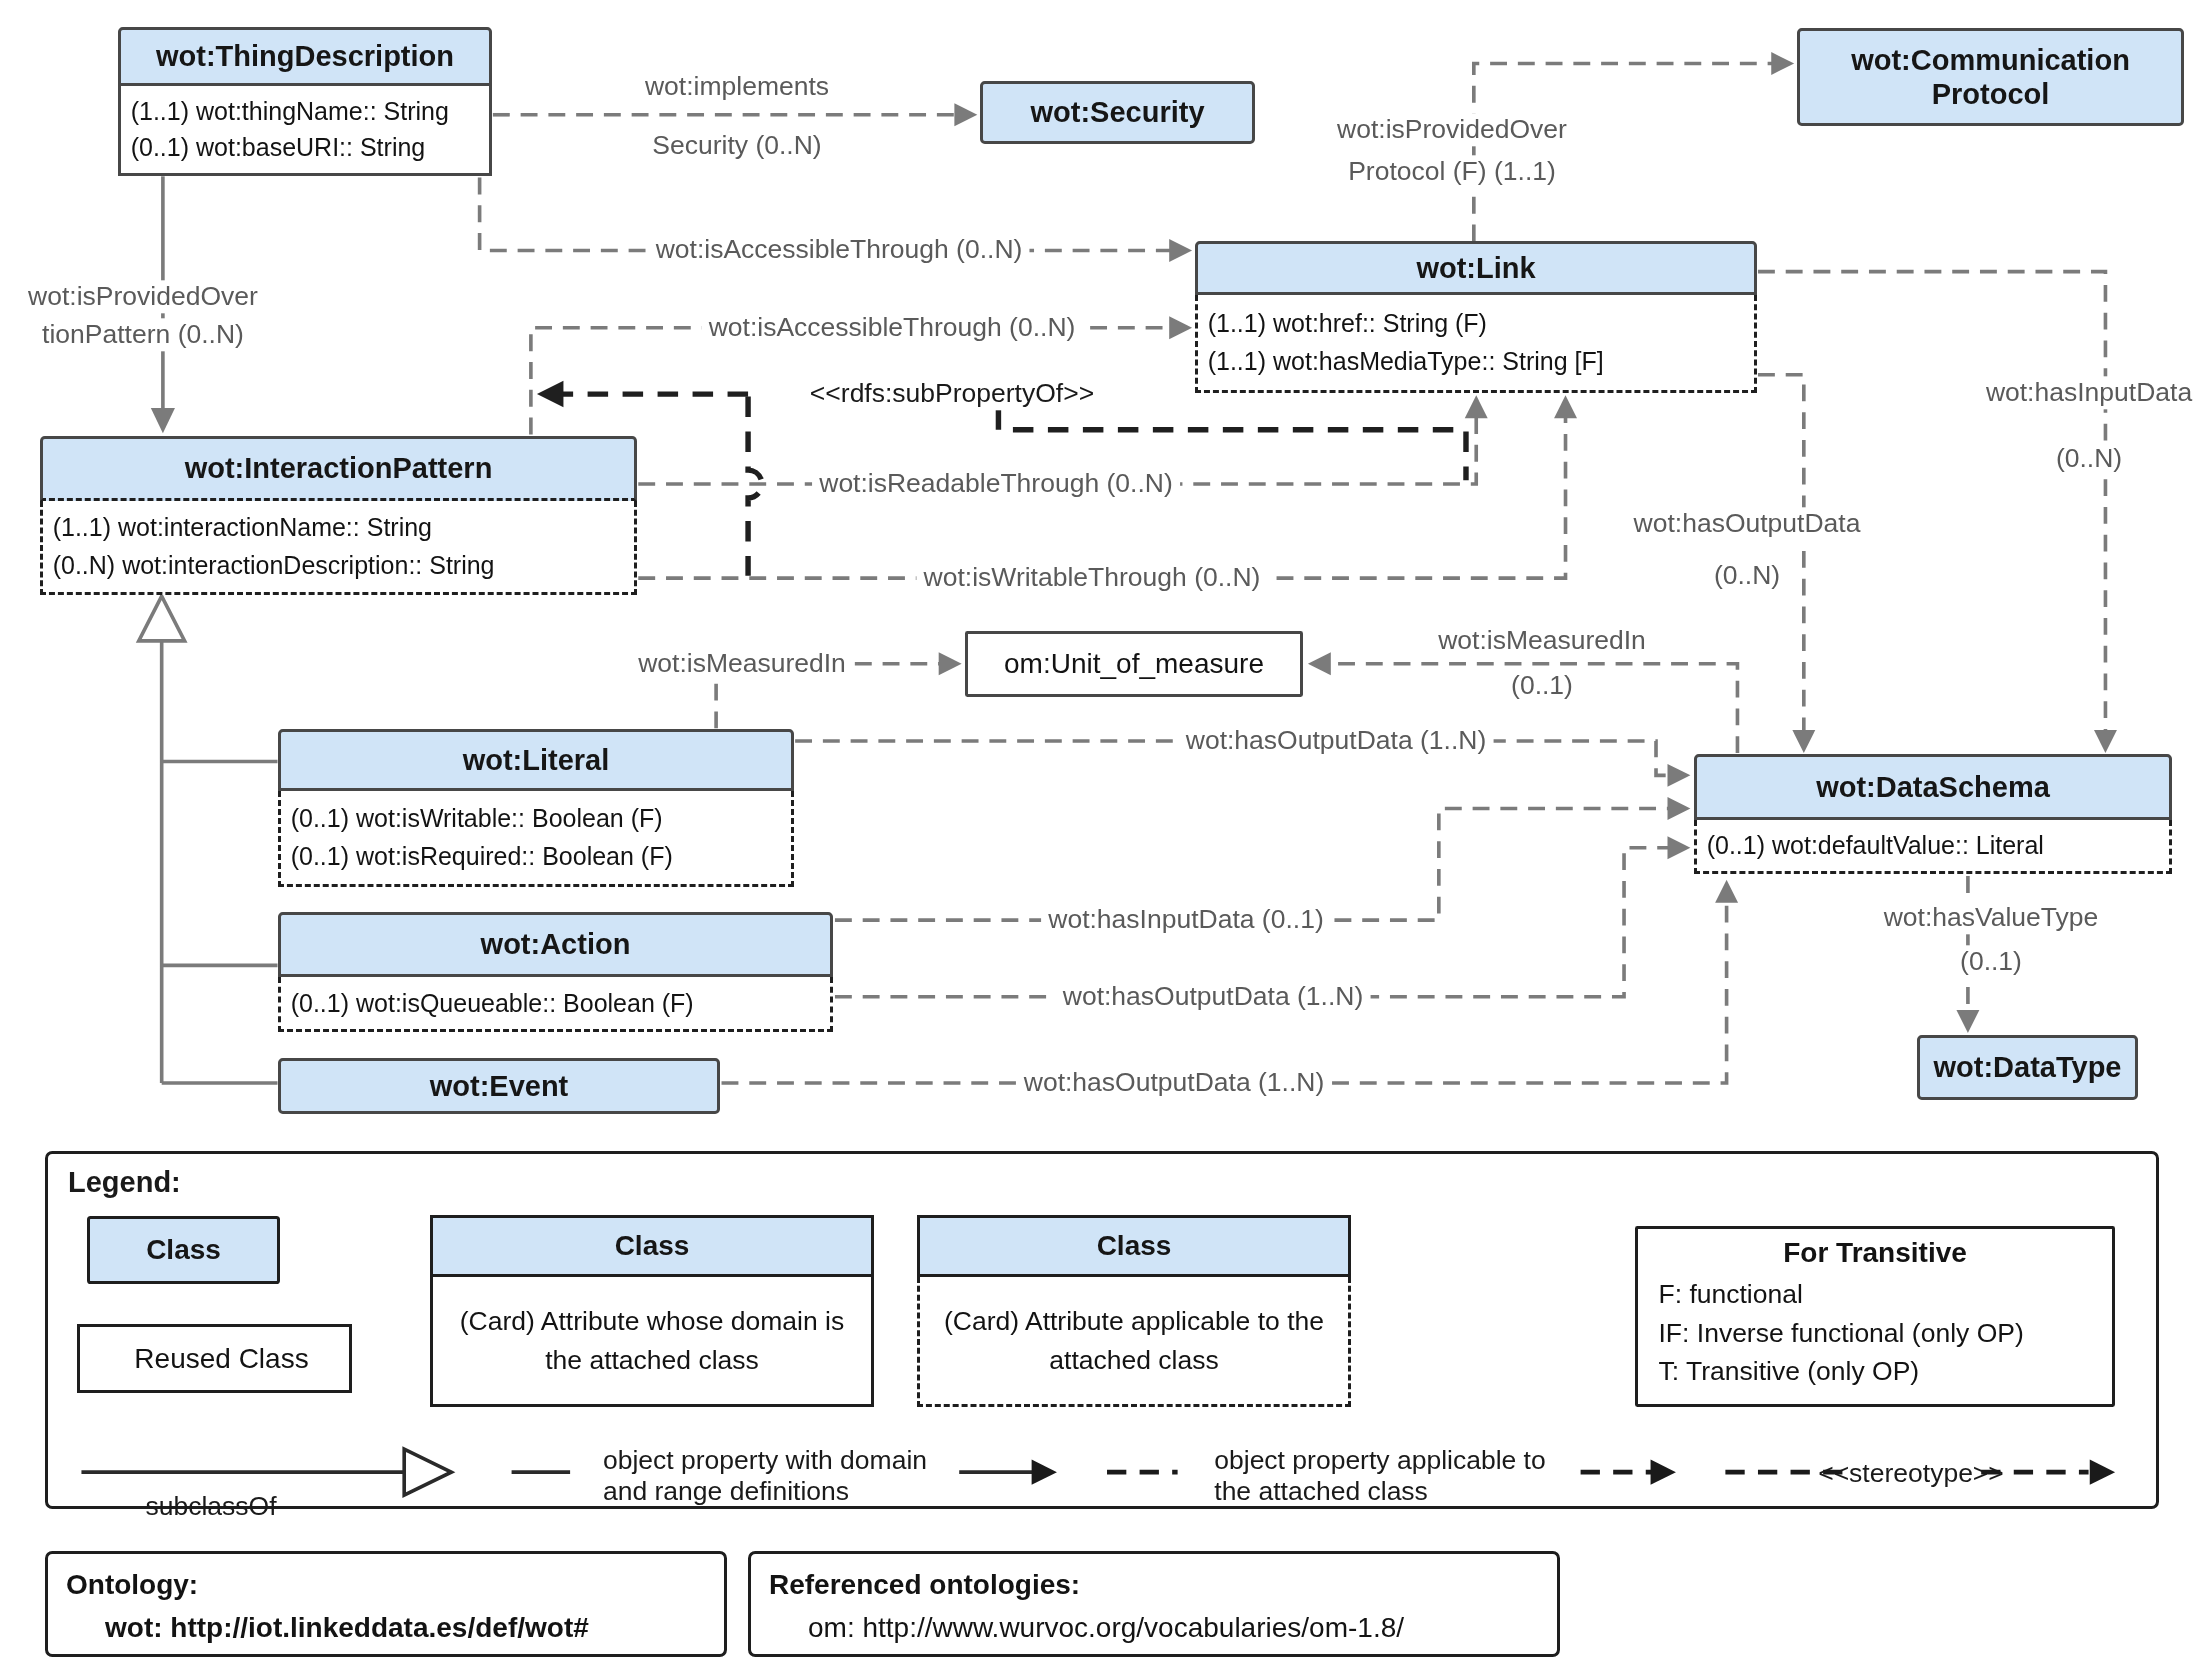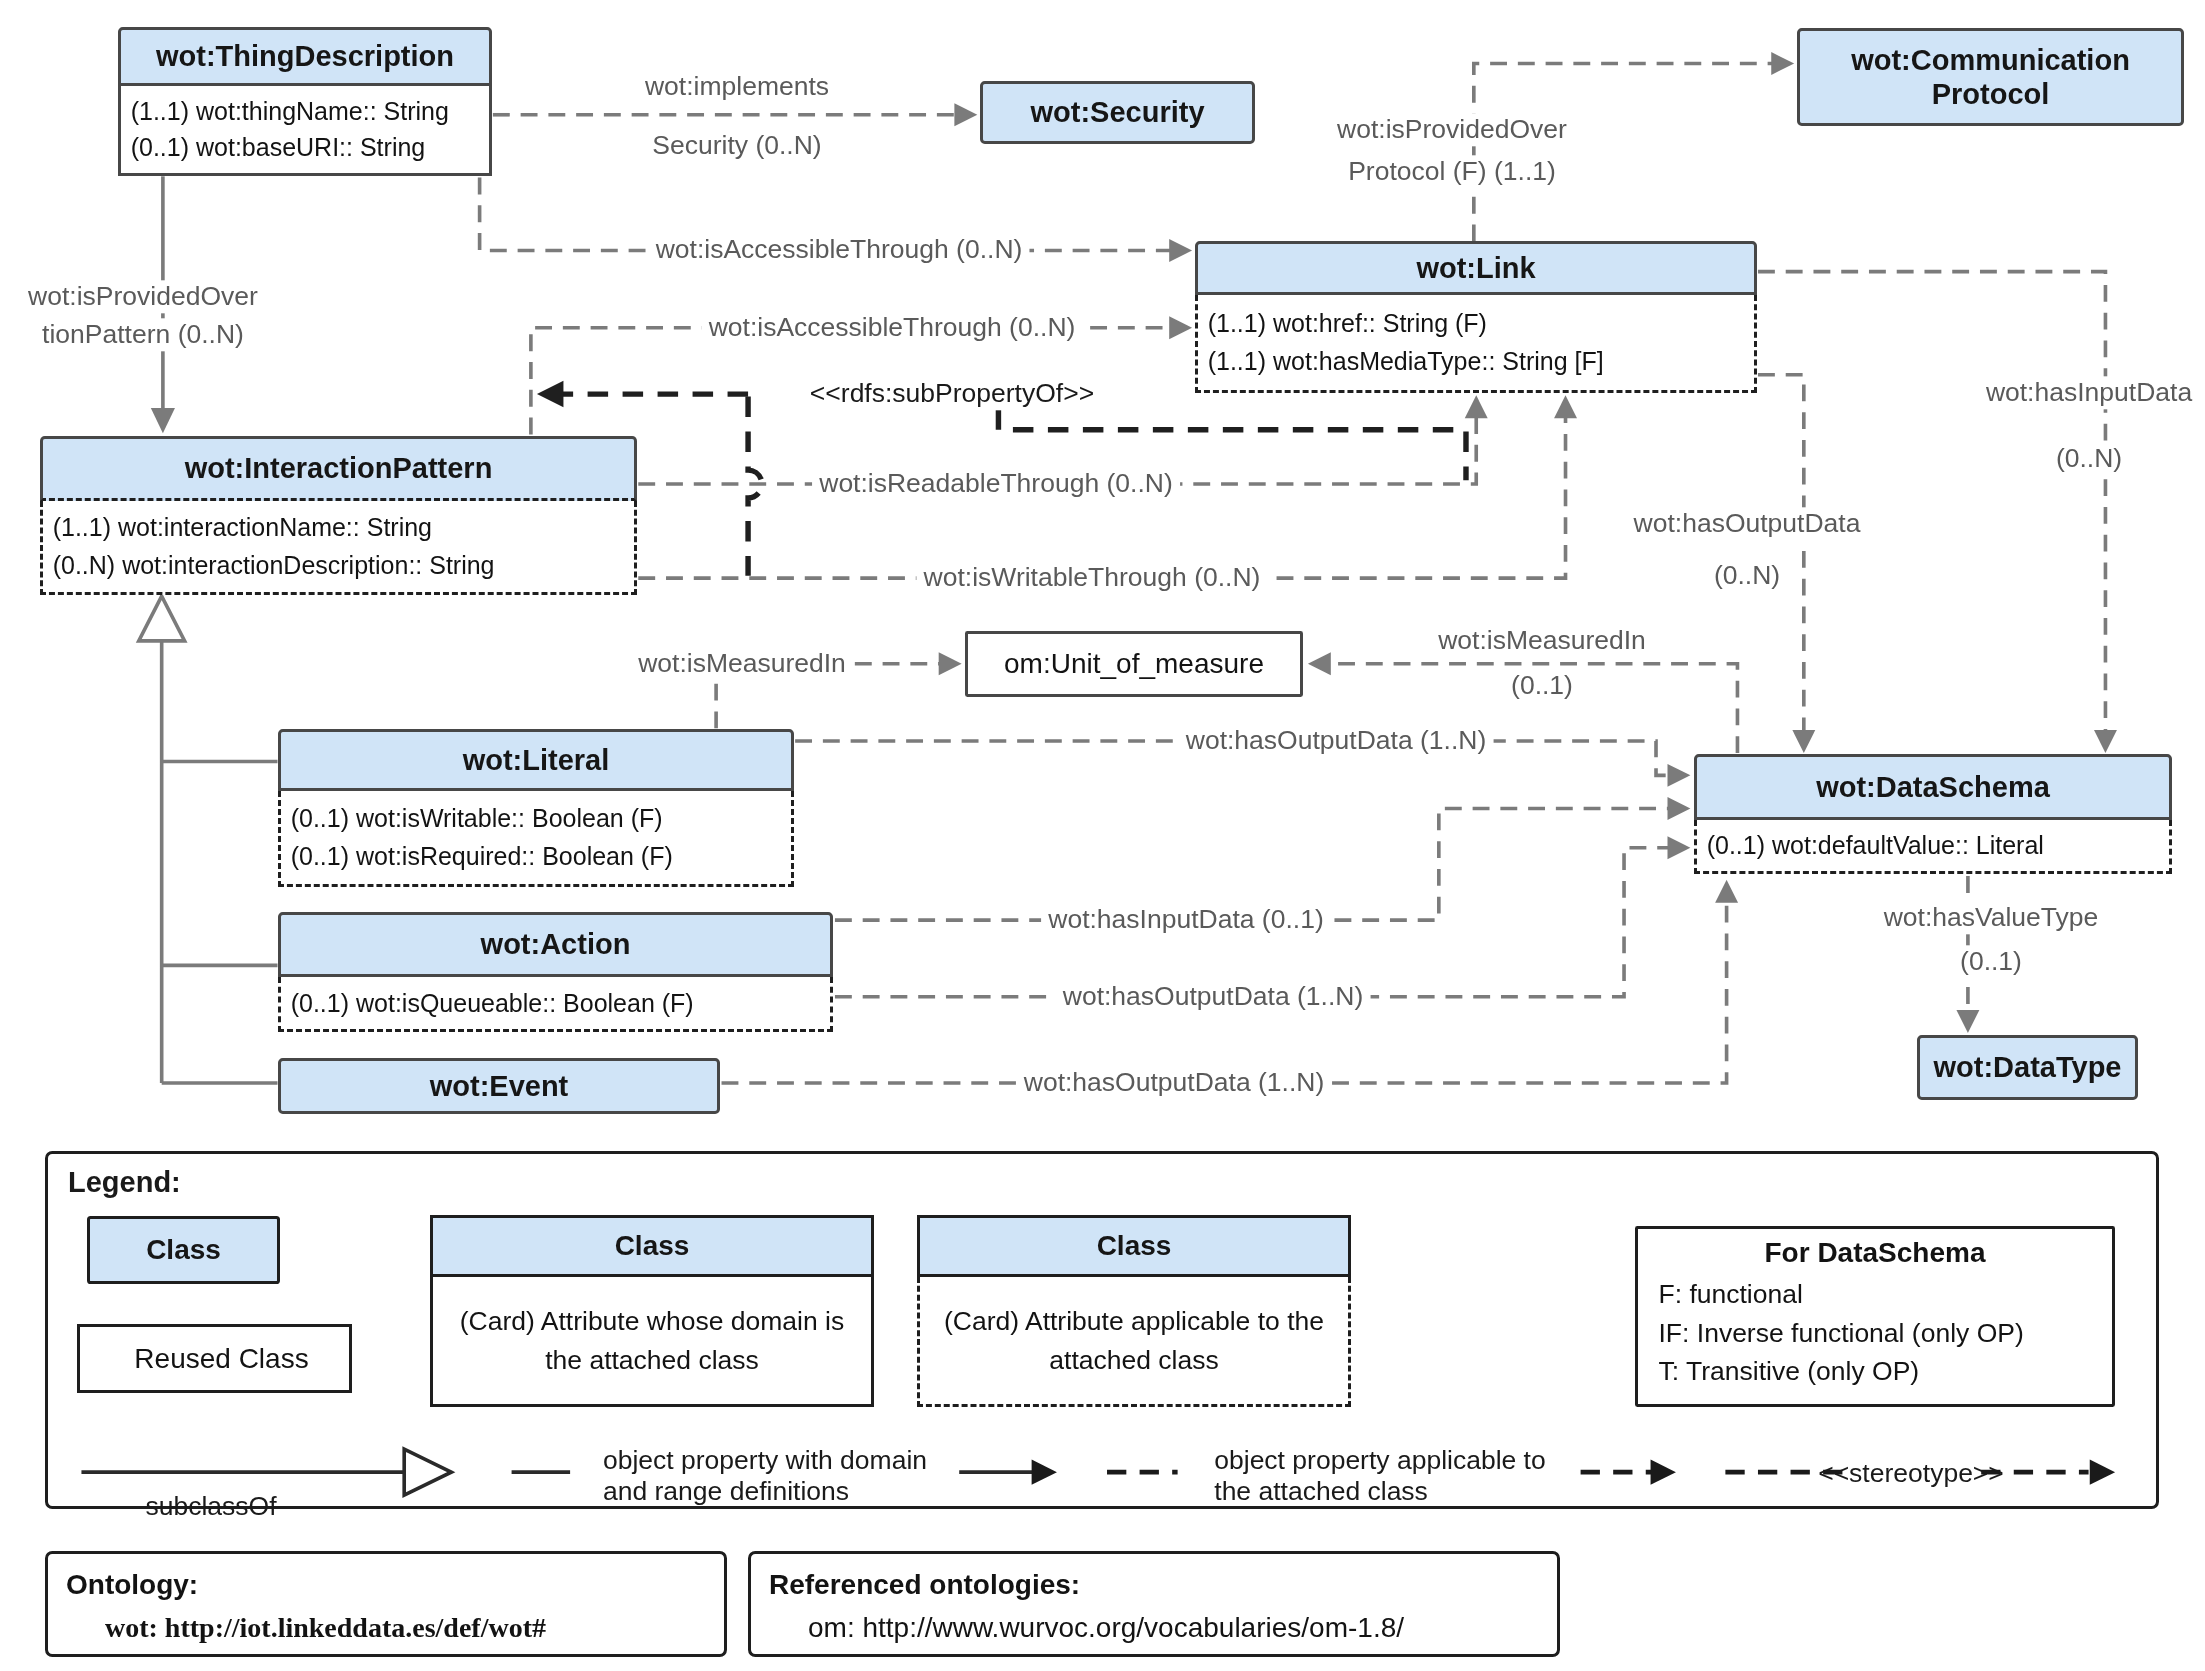--- a/index.html
+++ b/index.html
@@ -24,21 +24,21 @@
   .lg-box{position:absolute;box-sizing:border-box;z-index:2;}
   .lg-hdr{box-sizing:border-box;width:100%;background:#d0e4f7;border:3px solid #1e1e1e;display:flex;align-items:center;justify-content:center;
           font-weight:bold;font-size:28px;color:#161616;}
   .lg-body{box-sizing:border-box;width:100%;background:#fff;font-size:26.5px;color:#131313;text-align:center;
            display:flex;align-items:center;justify-content:center;padding:4.8px 8.4px;line-height:1.45;}
   .lg-body.solid{border:3px solid #1e1e1e;border-top:none;}
   .lg-body.dashed{border:3.6px dashed #1e1e1e;border-top:none;}
   .footer-box{position:absolute;box-sizing:border-box;border:3.6px solid #1e1e1e;border-radius:7.2px;background:#fff;z-index:2;font-size:28px;color:#131313;padding:14.5px 18px;}
   .footer-box .fb-title{font-weight:bold;}
   .footer-box .fb-val{margin:11px 0 0 39px;}
-  .footer-box .fb-val.bold{font-weight:bold;font-family:Liberation Serif, serif;}
+  .footer-box .fb-val.bold{font-weight:bold;}
   .ctr{display:flex;align-items:center;justify-content:center;text-align:right;padding-left:7px;}
 </style>
 </head>
 <body>
 
 <div id="stage">
 
   <svg class="wires" width="2205" height="1672" viewBox="0 0 3655 2771">
     <g stroke="#7b7b7b" stroke-width="6" fill="none">
 
@@ -244,21 +244,21 @@
     <div class="lg-hdr" style="height:62px;">Class</div>
     <div class="lg-body solid" style="height:130px;">(Card) Attribute whose domain is the attached class</div>
   </div>
 
   <div class="lg-box" style="left:917px;top:1215px;width:434px;">
     <div class="lg-hdr" style="height:62px;">Class</div>
     <div class="lg-body dashed" style="height:130px;">(Card) Attribute applicable to the attached class</div>
   </div>
 
   <div class="lg-box" style="left:1635px;top:1226px;width:480px;height:181px;background:#fff;border:3.6px solid #1e1e1e;border-radius:2.4px;padding:8.4px 20.5px;box-sizing:border-box;">
-    <div style="text-align:center;font-weight:bold;font-size:28px;color:#131313;">For DataSchema</div>
+    <div style="text-align:center;font-weight:bold;font-size:28px;color:#131313;">For Transitive</div>
     <div style="font-size:26.5px;color:#131313;margin-top:6px;line-height:1.45;">
       <div>F: functional</div>
       <div>IF: Inverse functional (only OP)</div>
       <div>T: Transitive (only OP)</div>
     </div>
   </div>
 
   <div class="lg-text" style="left:211px;top:1491px;transform:translateX(-50%);">subclassOf</div>
 
   <div class="lg-text" style="left:765px;top:1445px;transform:translateX(-50%);text-align:left;">

